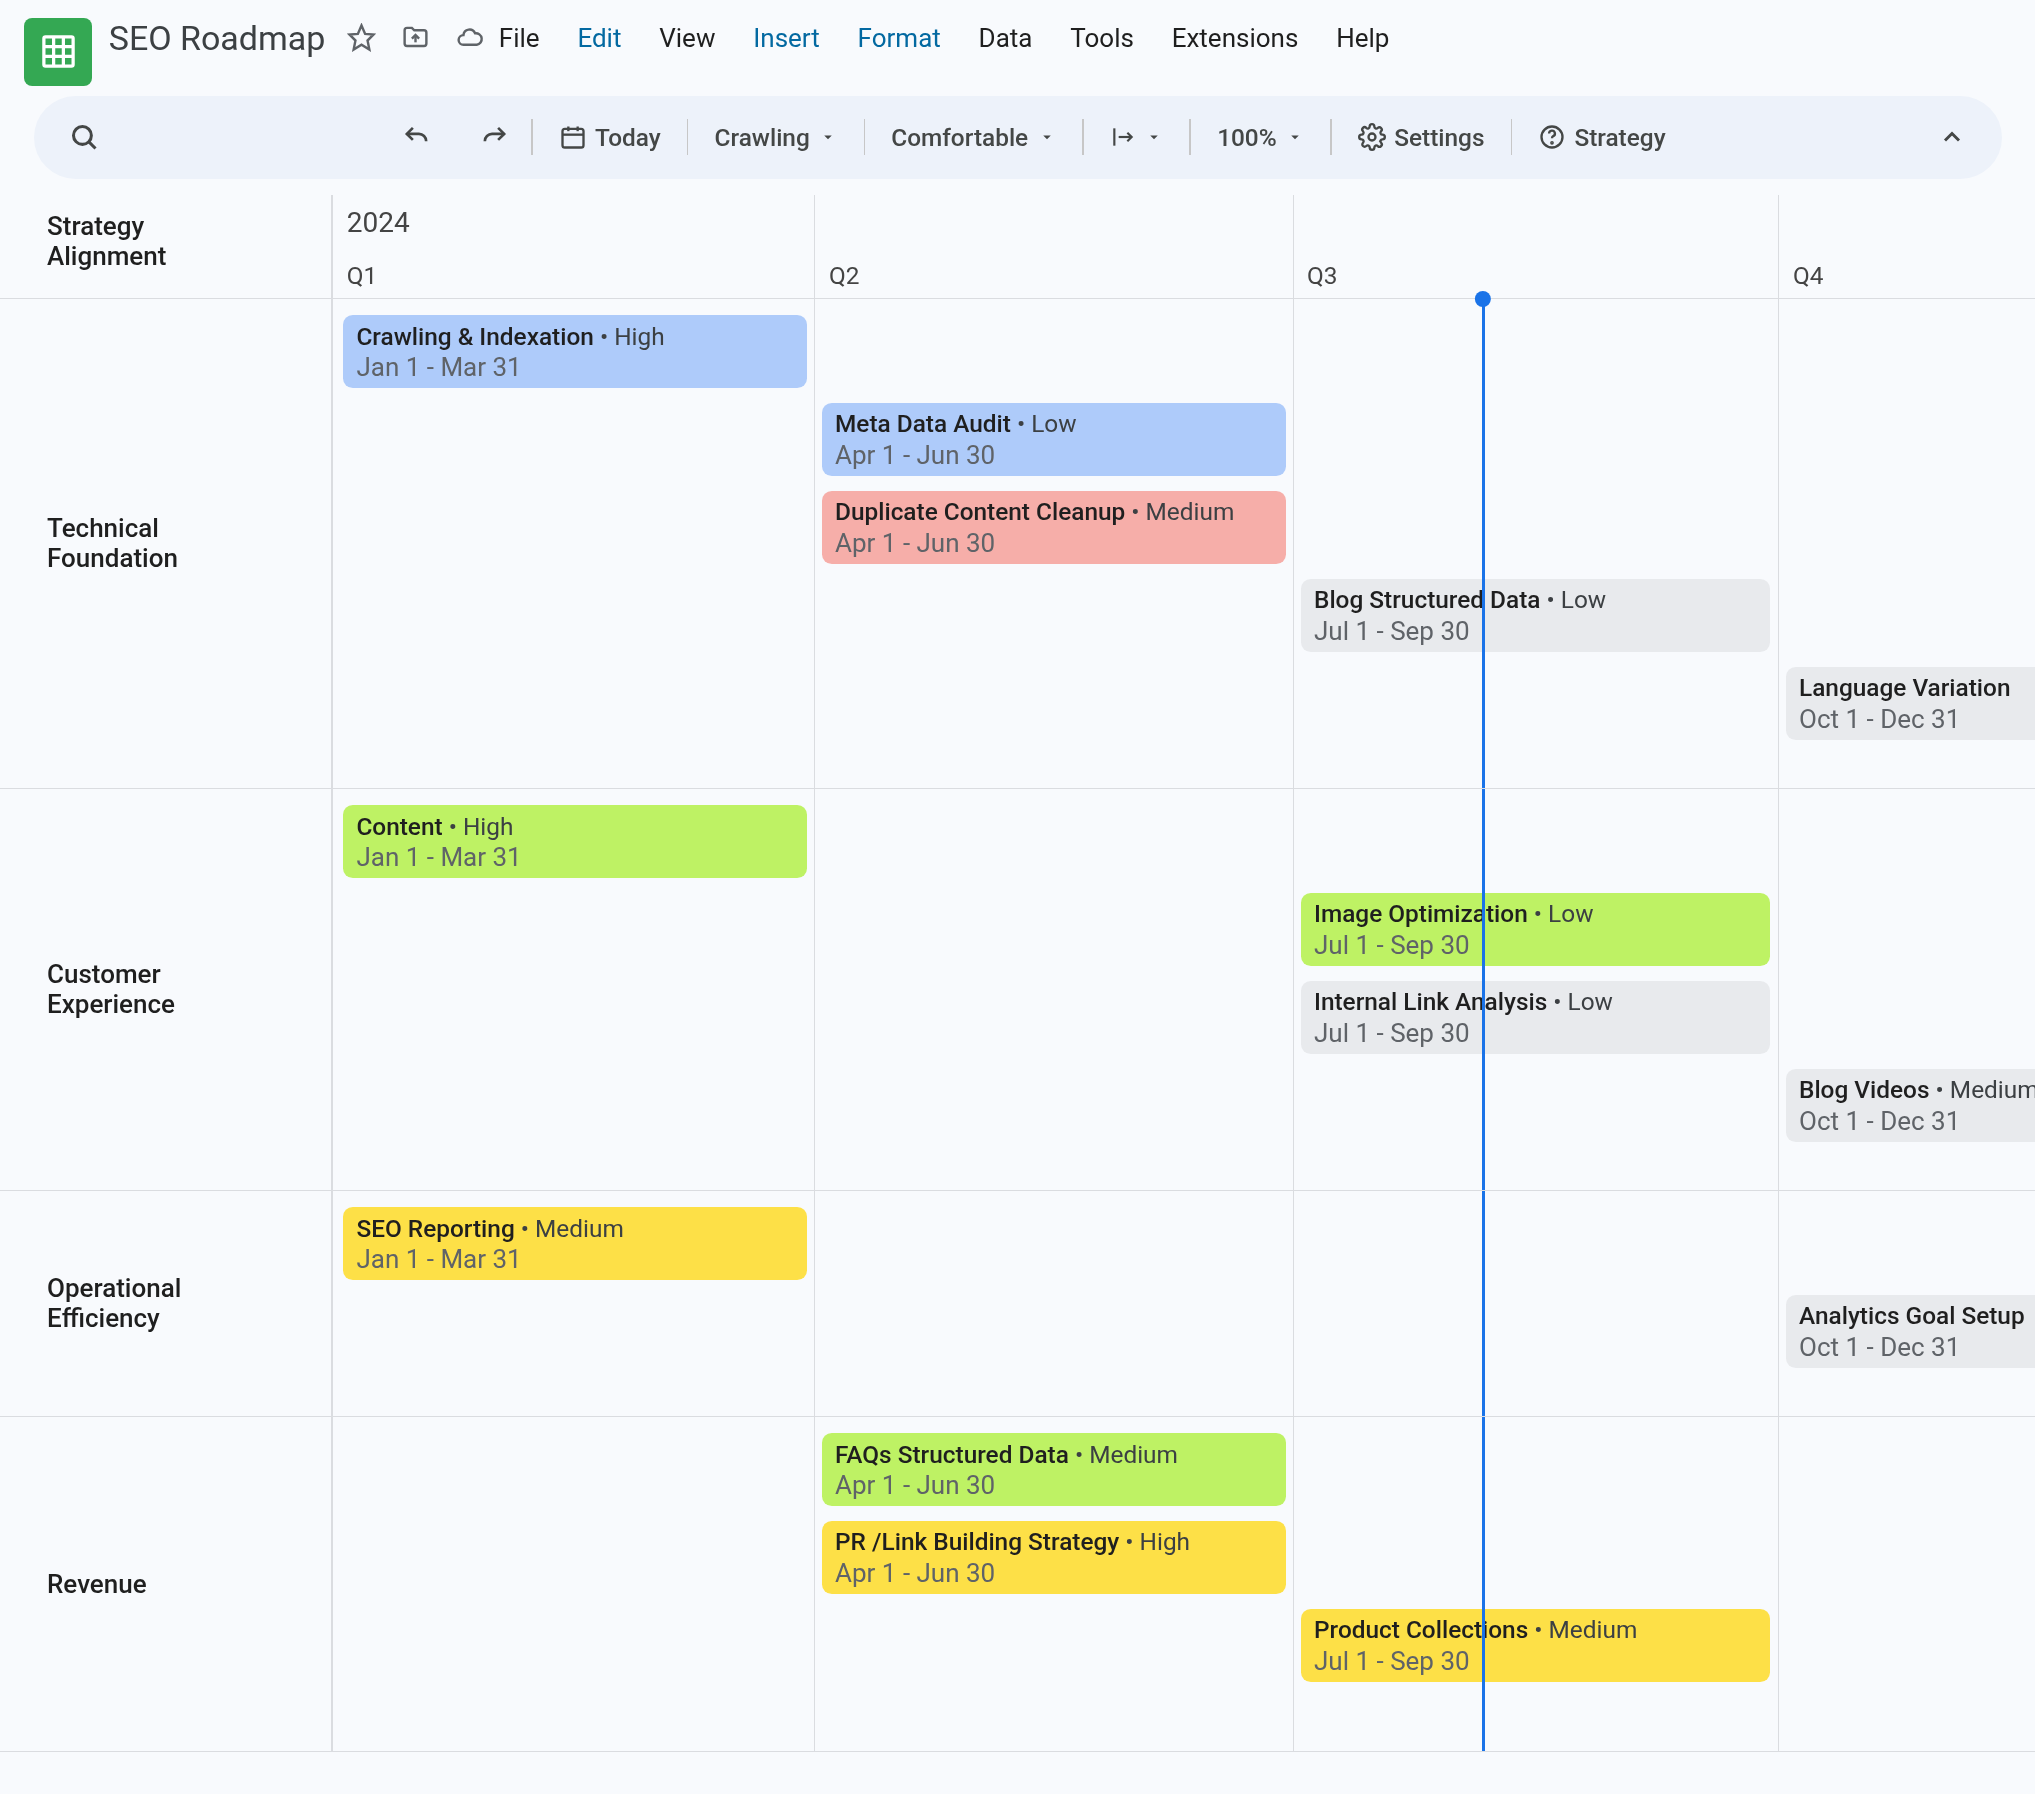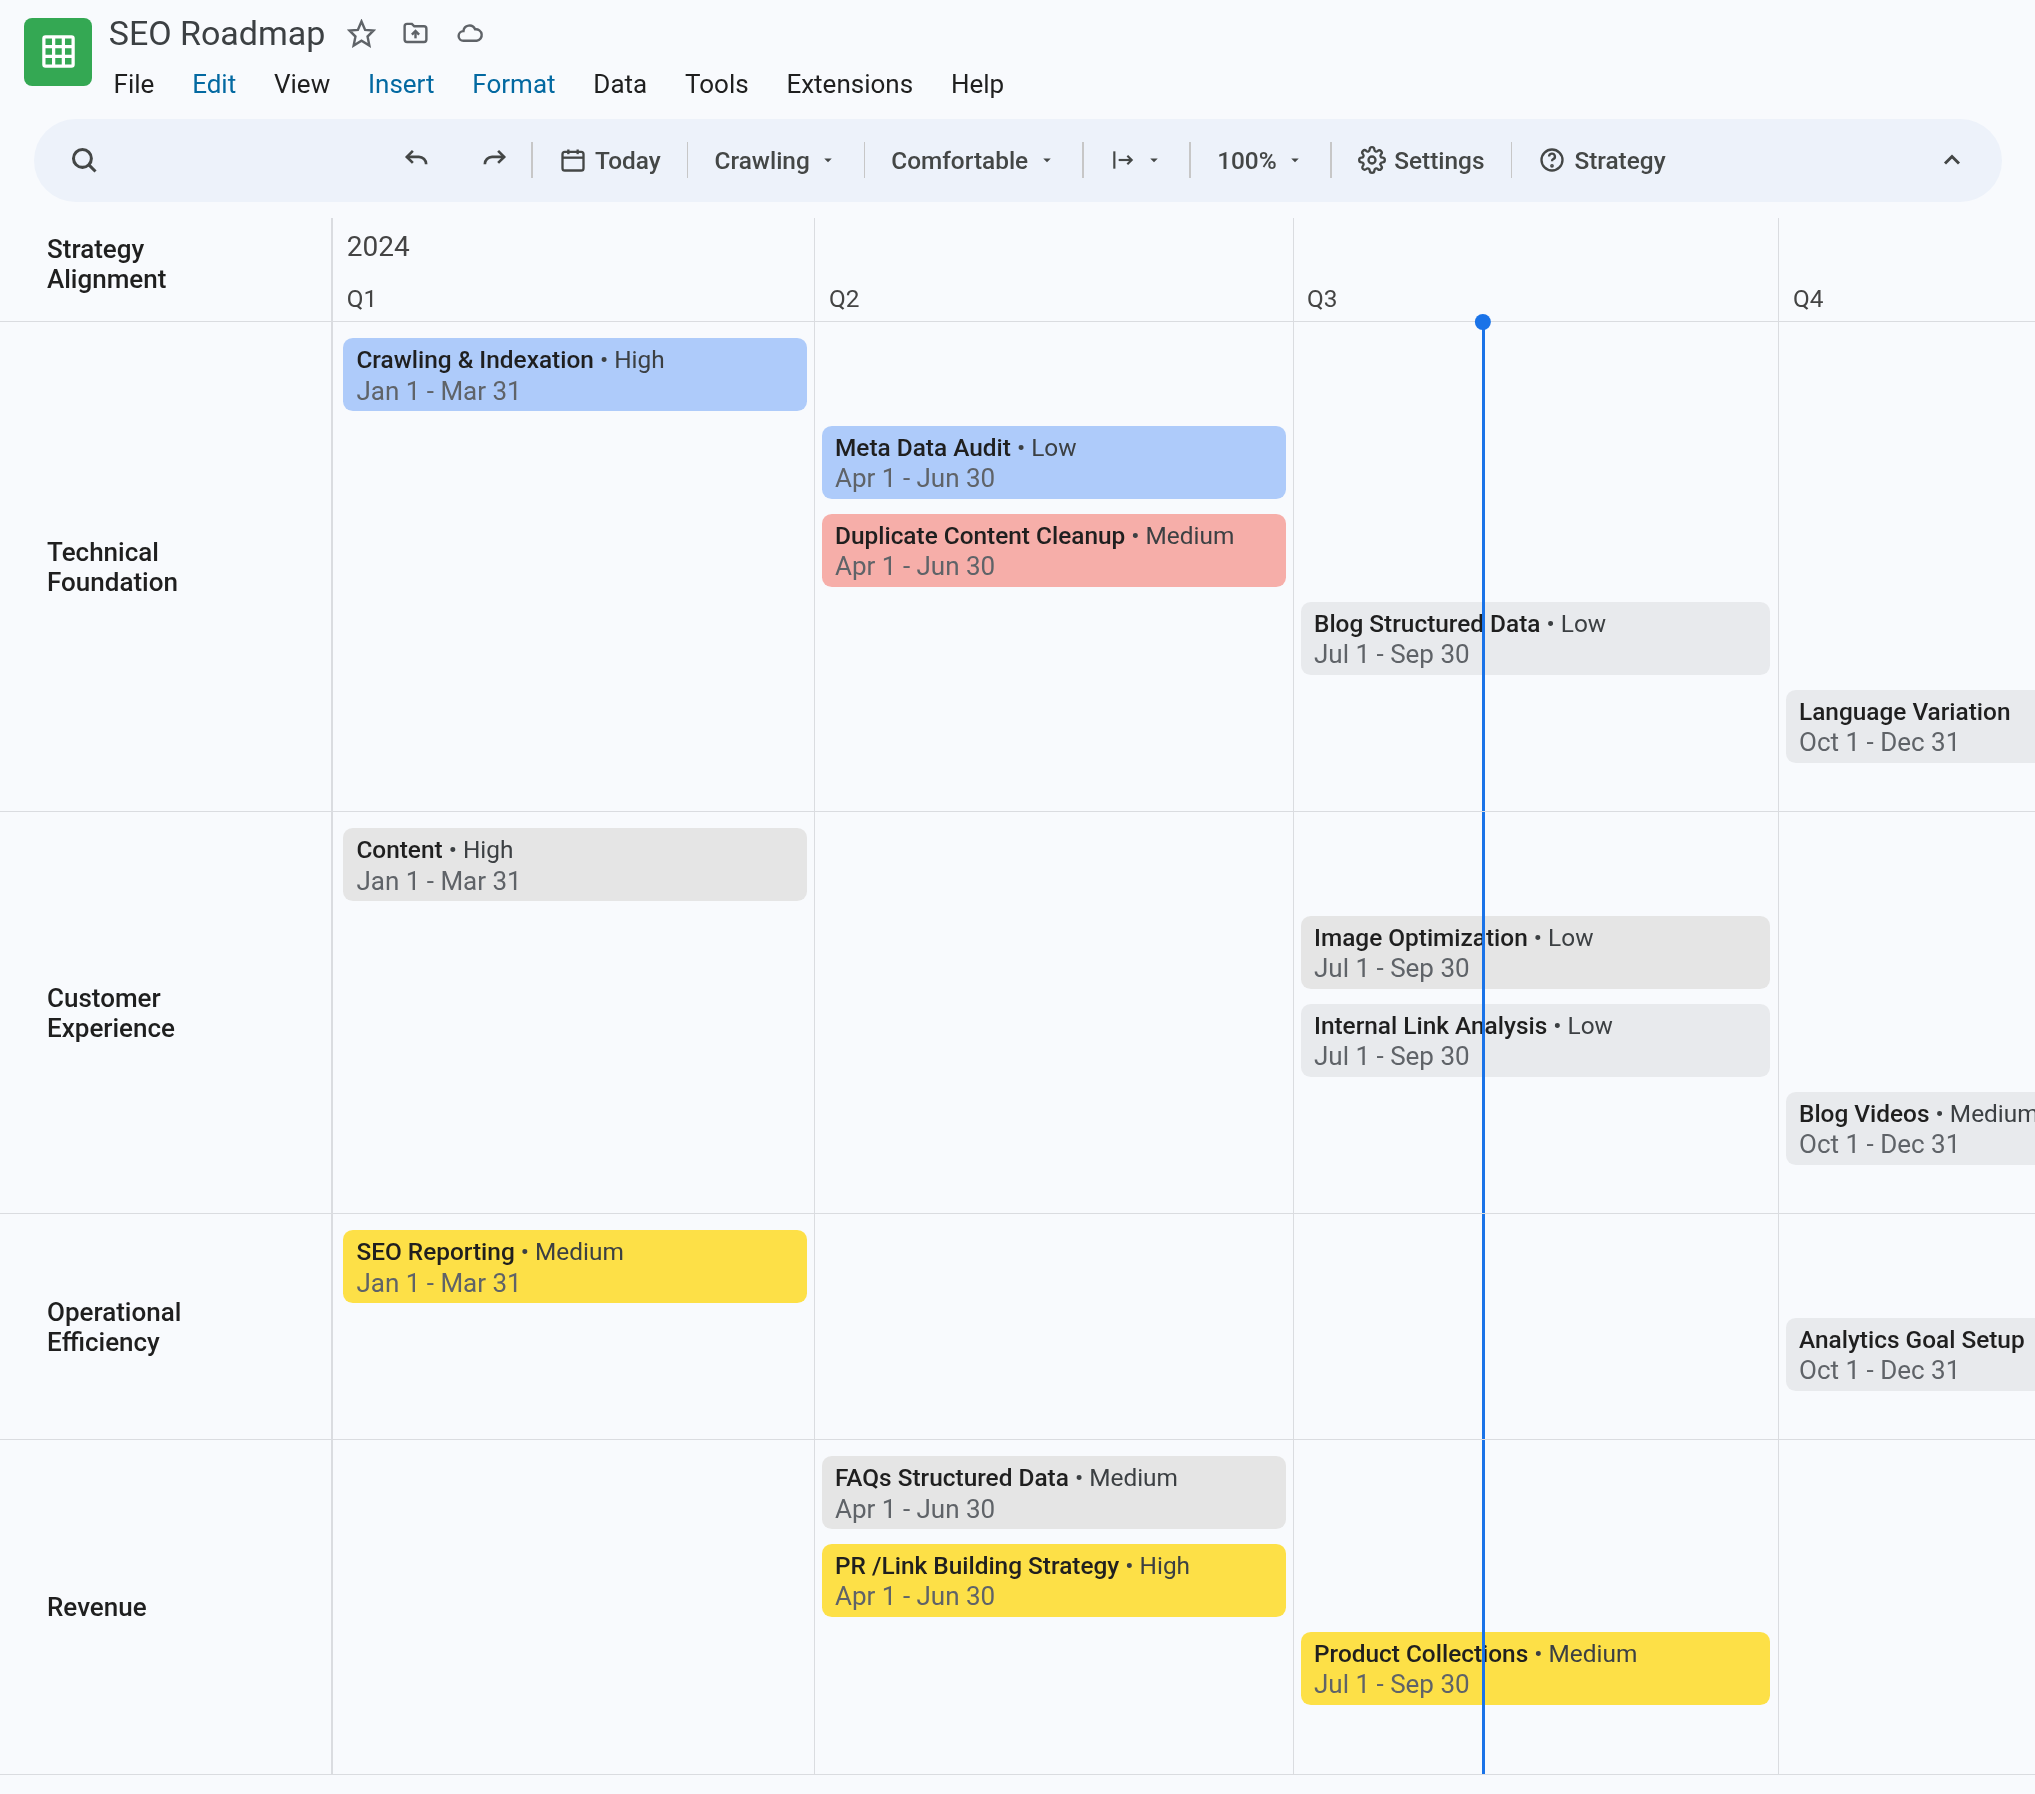--- a/index.html
+++ b/index.html
@@ -23,21 +23,21 @@
     height: 68px;
     background: #34a853;
     border-radius: 8.1px;
     display: flex;
     align-items: center;
     justify-content: center;
     flex-shrink: 0;
     margin-top: 4.9px;
   }
   .sheets-logo svg { width: 39px; height: 39px; }
-  .title-area { display: flex; flex-direction: column; gap: 6.5px; flex: 1;}
+  .title-area { display: flex; flex-direction: row; gap: 6.5px; flex: 1;}
   .title-row { display: flex; align-items: center; gap: 18px; }
   .doc-title { font-size: 34px; color: #3c4043; font-weight: 400; }
   .title-icon { width: 36px; height: 36px; display: flex; align-items:center; justify-content:center; color:#5f6368; cursor:pointer;}
   .menubar { display: flex; gap: 28px; font-size: 26px; padding: 6.5px 0; }
   .menuitem { color: #1f1f1f; cursor: pointer; padding: 3.3px 4.9px; }
   .menuitem.dim { color: #0369a1; }
   .toolbar {
     margin: 9.8px 34px 0 34px;
     background: #edf2fa;
     border-radius: 42px;
@@ -150,21 +150,21 @@
   .task-title .part1 { font-weight:500; }
   .task-title .part2 { color:#3c4043; font-weight:400; }
   .task-dates {
     font-size: 26px;
     color:#5f6368;
     margin-top:1.6px;
     white-space:nowrap;
   }
   .c-blue { background:#aecbfa; }
   .c-red { background:#f6aea9; }
-  .c-yellow { background:#e5e5e5; }
+  .c-yellow { background:#bef264; }
   .c-green { background:#fde047; }
   .c-gray { background:#e8eaed; }
 </style>
 </head>
 <body>
 
 <div class="header">
   <div class="sheets-logo">
     <svg viewBox="0 0 24 24" fill="none" stroke="#fff" stroke-width="2">
       <rect x="3" y="3" width="18" height="18" rx="1" fill="none"></rect>

